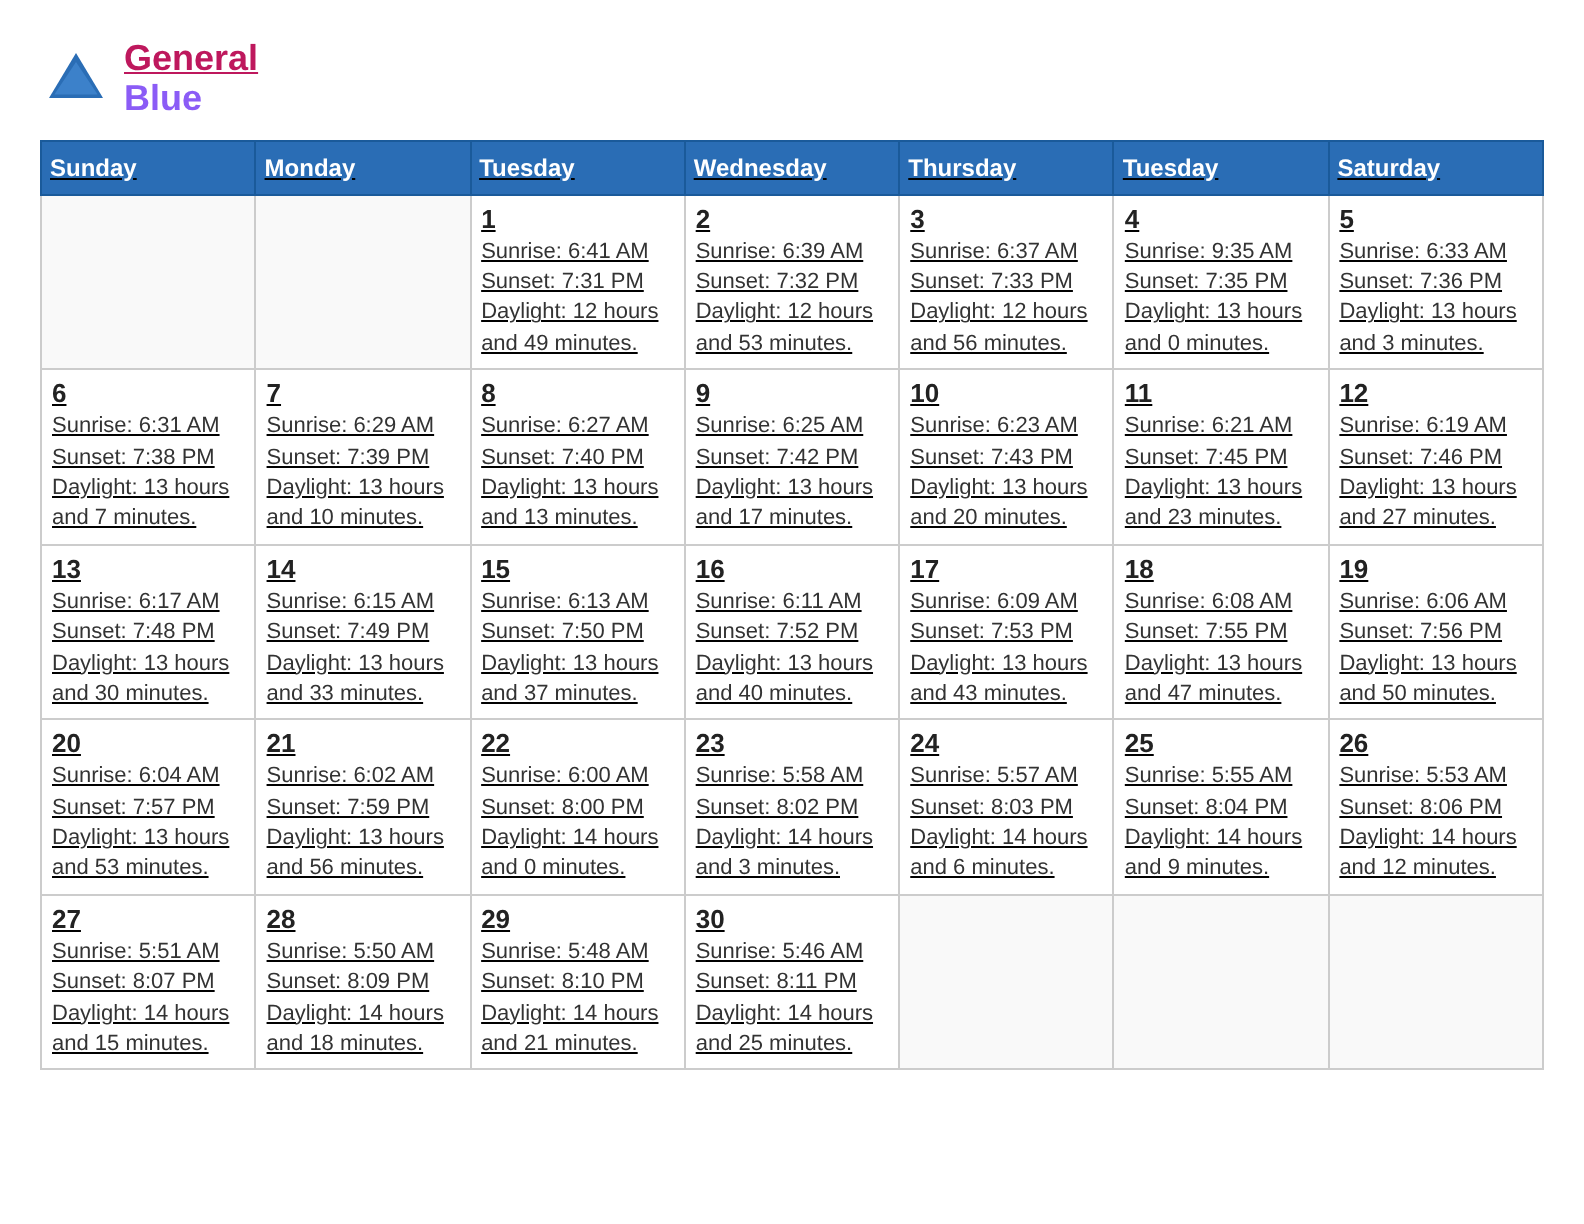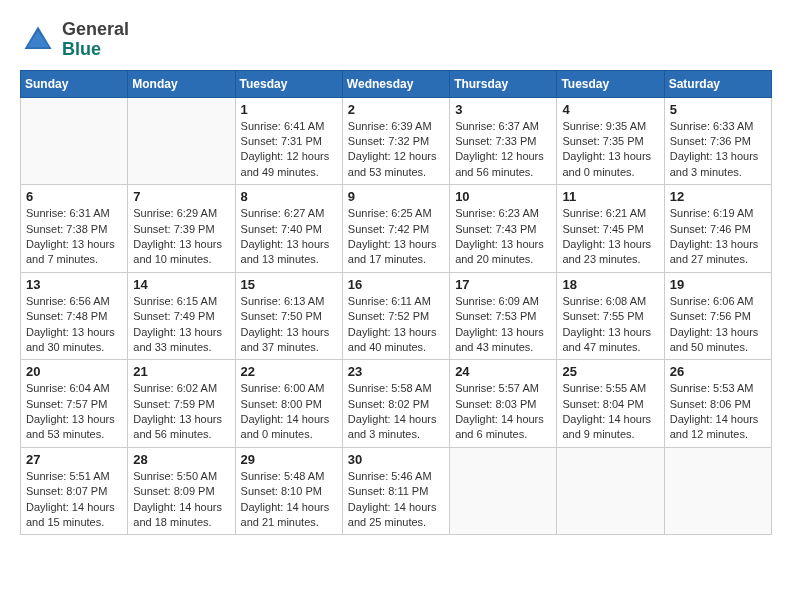--- a/index.html
+++ b/index.html
@@ -21,21 +21,22 @@
       align-items: center;
       gap: 6px;
     }
     .logo-text {
       font-size: 18px;
       font-weight: bold;
       color: #1a3a6b;
       line-height: 1.1;
     }
     .logo-text span {
-      color: #404040;
+      color: #be185d;
+      text-decoration: underline;
     }
     .logo-icon {
       width: 36px;
       height: 36px;
     }
     .title-block {
       text-align: right;
     }
     .month-title {
       font-size: 32px;
@@ -43,20 +44,21 @@
       color: #1a3a6b;
     }
     .subtitle {
       font-size: 14px;
       color: #333;
     }
     .calendar {
       width: 100%;
       border-collapse: collapse;
       font-size: 11px;
+      text-decoration: underline;
     }
     .calendar th {
       background: #2a6db5;
       color: #fff;
       padding: 6px 4px;
       text-align: left;
       font-size: 12px;
       font-weight: bold;
       border: 1px solid #1a5a9a;
     }
@@ -85,21 +87,21 @@
 <body>
 
 <div class="header">
   <div class="logo">
     <svg class="logo-icon" viewBox="0 0 40 40">
       <polygon points="20,5 35,30 5,30" fill="#2a6db5"></polygon>
       <polygon points="20,10 32,28 8,28" fill="#4a90d9" opacity="0.6"></polygon>
     </svg>
     <div class="logo-text">
       <div><span>General</span></div>
-      <div style="color:#0f766e">Blue</div>
+      <div style="color:#8b5cf6">Blue</div>
     </div>
   </div>
   <div class="title-block">
     <div class="month-title"></div>
     <div class="subtitle"></div>
   </div>
 </div>
 
 <table class="calendar">
   <thead>
@@ -200,21 +202,21 @@
           <span class="day-num">12</span>
           <div class="day-info" style="white-space: pre-line;">Sunrise: 6:19 AM
 Sunset: 7:46 PM
 Daylight: 13 hours
 and 27 minutes.</div>
         </td>
       </tr>
       <tr>
         <td>
           <span class="day-num">13</span>
-          <div class="day-info" style="white-space: pre-line;">Sunrise: 6:56 AM
+          <div class="day-info" style="white-space: pre-line;">Sunrise: 6:17 AM
 Sunset: 7:48 PM
 Daylight: 13 hours
 and 30 minutes.</div>
         </td>
         <td>
           <span class="day-num">14</span>
           <div class="day-info" style="white-space: pre-line;">Sunrise: 6:15 AM
 Sunset: 7:49 PM
 Daylight: 13 hours
 and 33 minutes.</div>

